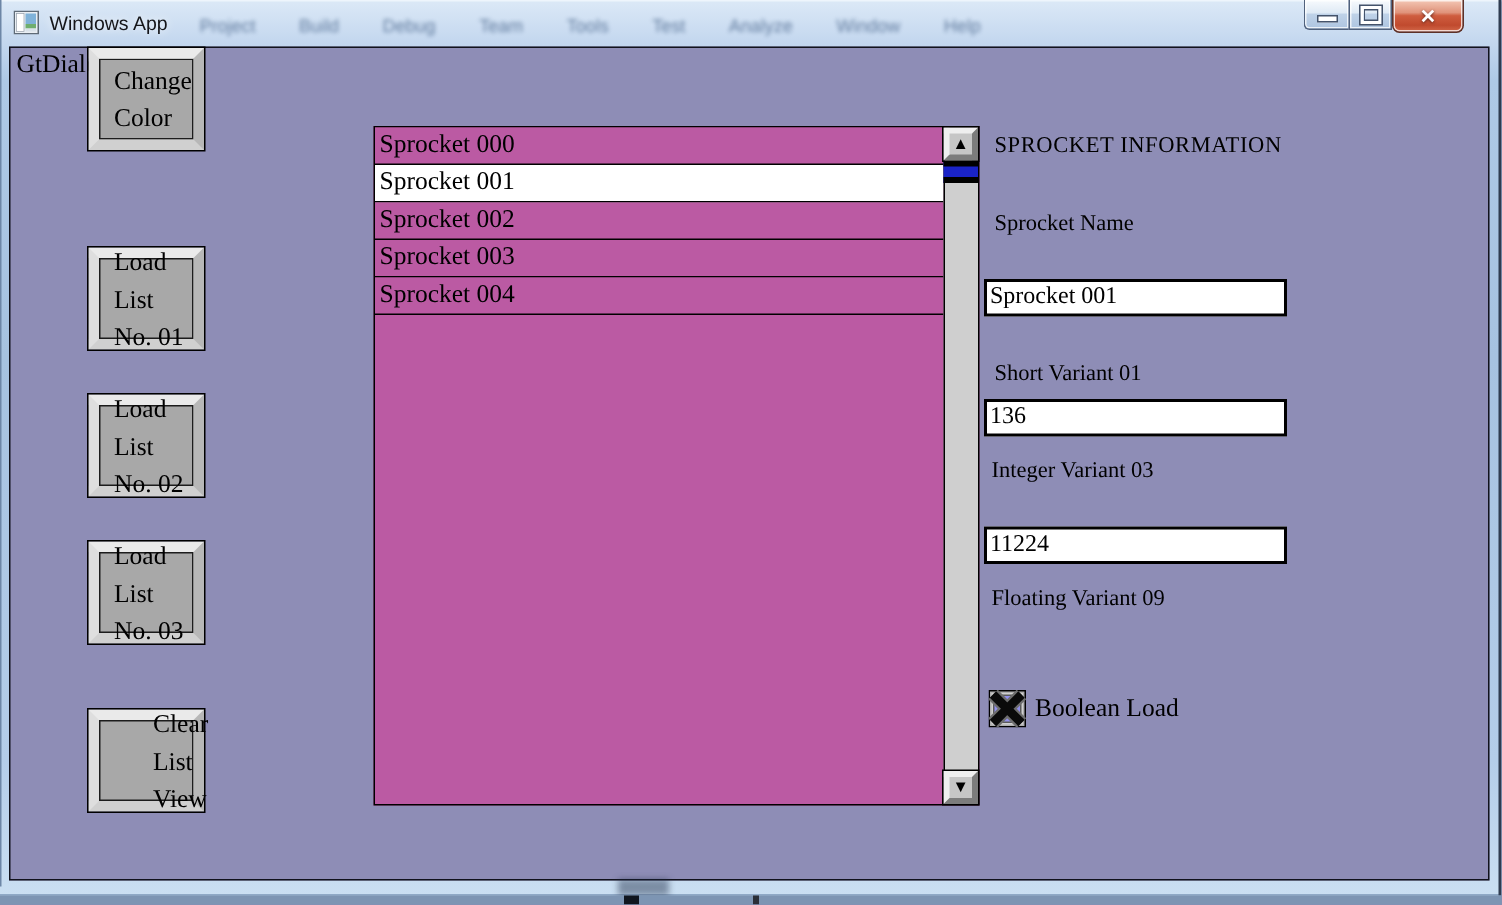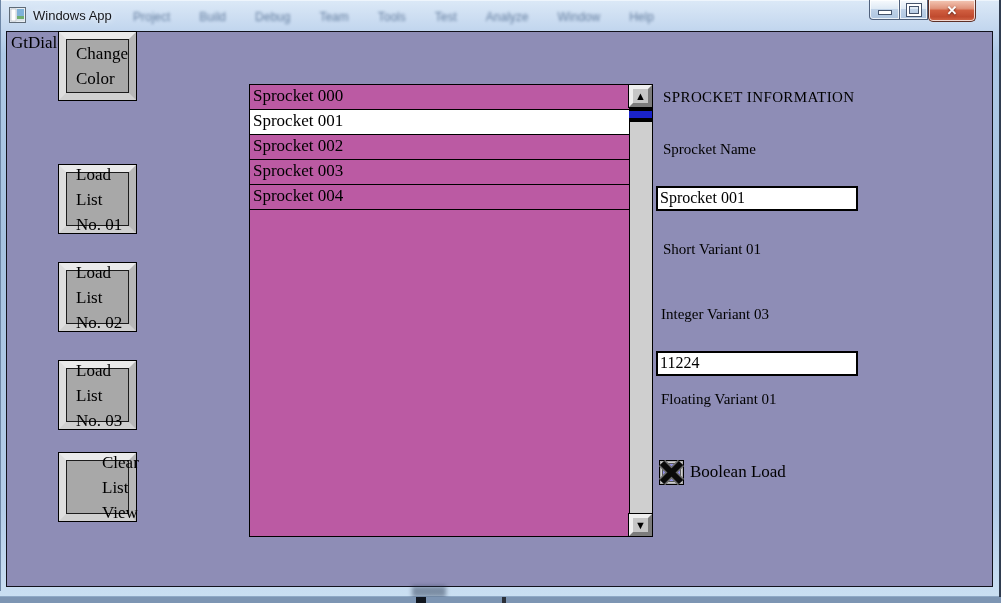--- a/index.html
+++ b/index.html
@@ -68,21 +68,21 @@
     border:7px solid;border-color:#eaeaea #b7b7b7 #d0d0d0 #dedede;
     outline:1px solid #000;
     box-shadow:inset 0 0 0 1px #1c1c1c;
     font-size:17px;line-height:25px;color:#000;
     display:flex;align-items:center;padding:0 0 0 10px;cursor:default;
   }
   .btn3d:nth-of-type(1){top:33px;}
   .btn3d:nth-of-type(2){top:133px;}
   .btn3d:nth-of-type(3){top:231px;}
   .btn3d:nth-of-type(4){top:329px;}
-  .btn3d:nth-of-type(5){top:421px;padding-left:36px;}
+  .btn3d:nth-of-type(5){top:441px;padding-left:36px;}
 
   
   .listbox{
     position:absolute;left:198px;top:52px;width:404px;height:453px;
     box-sizing:border-box;border:1px solid #000;background:#bb5aa3;margin-left:44px;
   }
   .list-rows{position:absolute;left:0;top:0;right:23px;bottom:0;}
   .list-row{
     height:25px;box-sizing:border-box;border-bottom:1px solid #000;
     background:#bb5aa3;font-size:17px;padding:1px 0 0 3px;color:#000;cursor:default;
@@ -195,27 +195,30 @@
     </div>
 
     <div class="info-heading">SPROCKET INFORMATION</div>
 
     <div class="fld-label lbl-0">Sprocket Name</div>
     <div class="fld fld-0">
       <input type="text" value="Sprocket 001" style="">
     </div>
 
     <div class="fld-label lbl-1">Short Variant 01</div>
+    <div class="fld fld-1">
+      <input type="text" value="136" style="">
+    </div>
 
     <div class="fld-label lbl-2">Integer Variant 03</div>
     <div class="fld fld-2">
       <input type="text" value="11224" style="">
     </div>
 
-    <div class="fld-label lbl-3">Floating Variant 01</div>
+    <div class="fld-label lbl-3">Floating Variant 09</div>
 
     <div class="checkbox checked" id="bool-checkbox">
       <svg viewBox="0 0 25 25" width="25" height="25">
         <rect x="0.5" y="0.5" width="24" height="24" fill="#aeaeae" stroke="#000"></rect>
         <rect x="2" y="2" width="21" height="21" fill="#cfcfcf"></rect>
         <rect x="3.5" y="3.5" width="18" height="18" fill="#918fec" stroke="#5a5a5a" stroke-width="1"></rect>
         <g class="x-mark">
           <path d="M3 3 L22 22 M22 3 L3 22" stroke="#6e6e6e" stroke-width="9" stroke-linecap="butt"></path>
           <path d="M3 3 L22 22 M22 3 L3 22" stroke="#0a0a0a" stroke-width="6" stroke-linecap="butt"></path>
         </g>

